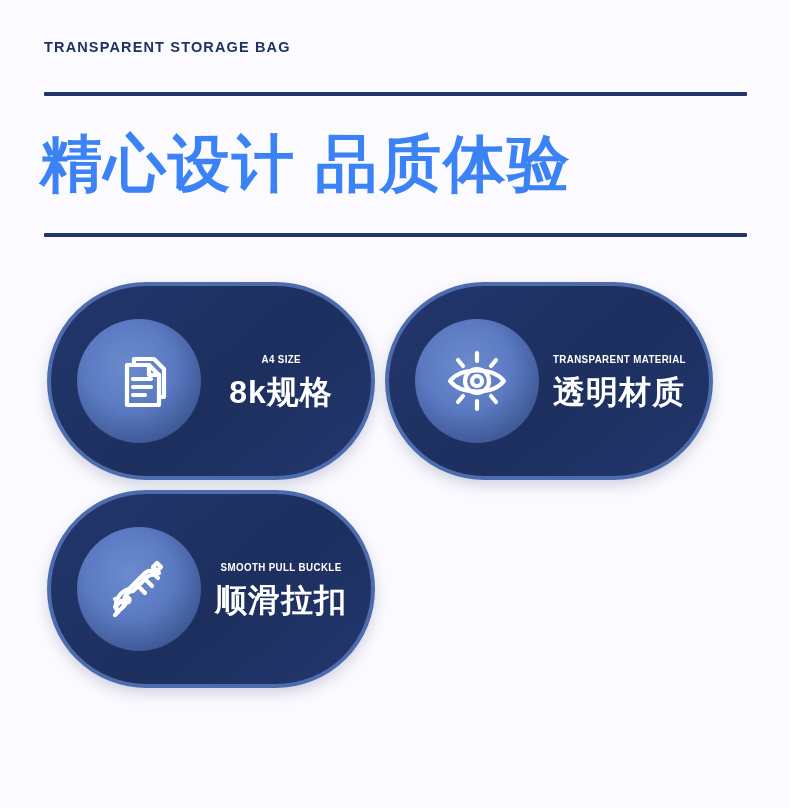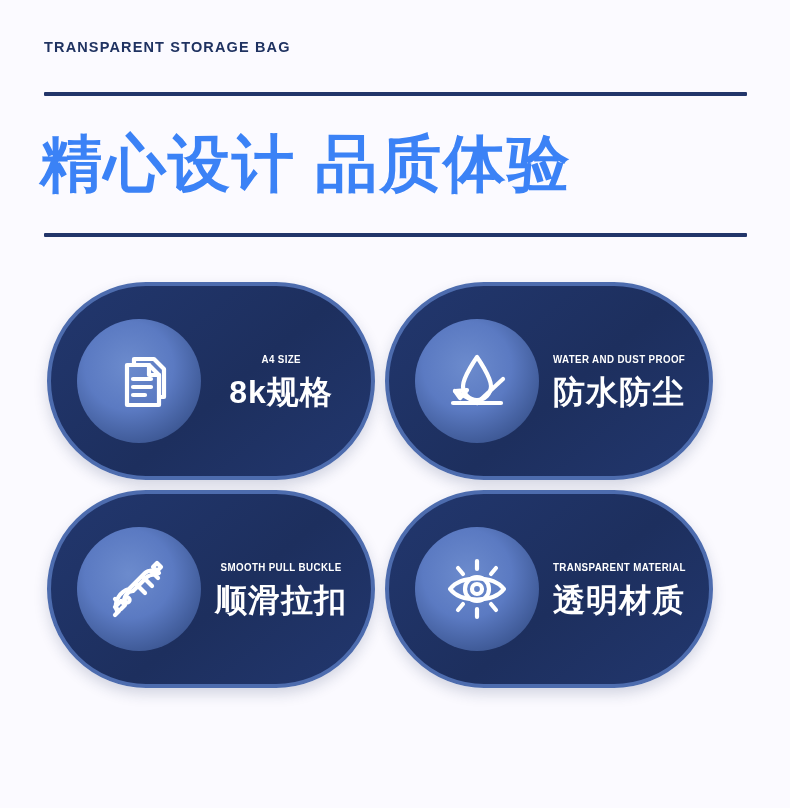--- a/index.html
+++ b/index.html
@@ -162,33 +162,38 @@
           <path d="M30 42 h18"></path>
           <path d="M30 50 h12"></path>
         </svg>
       </div>
       <div class="card-text">
         <div class="card-en">A4 SIZE</div>
         <div class="card-cn">8k规格</div>
       </div>
     </div>
 
+
     <div class="card">
       <div class="icon-wrap">
         <svg viewBox="0 0 72 72">
-          <path d="M36 12 C36 12 22 32 22 41 a14 14 0 0 0 28 0 C50 32 36 12 36 12 z"></path>
-          <path d="M12 58 h48"></path>
-          <path d="M36 58 L62 34"></path>
-          <path d="M36 58 L14 46"></path>
-          <path d="M14 46 l12 -1 l-7 8 z" fill="#ffffff"></path>
+          <path d="M9 36 C20 22 52 22 63 36 C52 50 20 50 9 36 z"></path>
+          <circle cx="36" cy="36" r="12"></circle>
+          <circle cx="36" cy="36" r="5"></circle>
+          <path d="M36 8 v8"></path>
+          <path d="M36 56 v8"></path>
+          <path d="M17 15 l5 6"></path>
+          <path d="M55 15 l-5 6"></path>
+          <path d="M17 57 l5 -6"></path>
+          <path d="M55 57 l-5 -6"></path>
         </svg>
       </div>
       <div class="card-text">
-        <div class="card-en">WATER AND DUST PROOF</div>
-        <div class="card-cn">防水防尘</div>
+        <div class="card-en">TRANSPARENT MATERIAL</div>
+        <div class="card-cn">透明材质</div>
       </div>
     </div>
 
     <div class="card">
       <div class="icon-wrap">
         <svg viewBox="0 0 72 72">
           <path d="M14 58 C10 48 18 38 26 36 l16 -16 c4 -4 12 -2 12 -2"></path>
           <path d="M22 50 a9 9 0 0 1 8 -12 l14 -14 c3 -3 9 -2 12 -4"></path>
           <circle cx="24" cy="47" r="2.6"></circle>
           <path d="M34 32 l8 8"></path>
@@ -198,34 +203,14 @@
           <path d="M12 62 l4 -4 l-4 -4 l4 -4 l-4 -4"></path>
           <path d="M18 56 l4 -4 l-4 -4"></path>
         </svg>
       </div>
       <div class="card-text">
         <div class="card-en">SMOOTH PULL BUCKLE</div>
         <div class="card-cn">顺滑拉扣</div>
       </div>
     </div>
 
-    <div class="card">
-      <div class="icon-wrap">
-        <svg viewBox="0 0 72 72">
-          <path d="M9 36 C20 22 52 22 63 36 C52 50 20 50 9 36 z"></path>
-          <circle cx="36" cy="36" r="12"></circle>
-          <circle cx="36" cy="36" r="5"></circle>
-          <path d="M36 8 v8"></path>
-          <path d="M36 56 v8"></path>
-          <path d="M17 15 l5 6"></path>
-          <path d="M55 15 l-5 6"></path>
-          <path d="M17 57 l5 -6"></path>
-          <path d="M55 57 l-5 -6"></path>
-        </svg>
-      </div>
-      <div class="card-text">
-        <div class="card-en">TRANSPARENT MATERIAL</div>
-        <div class="card-cn">透明材质</div>
-      </div>
-    </div>
-
   </div>
 </div>
 
 </body></html>

